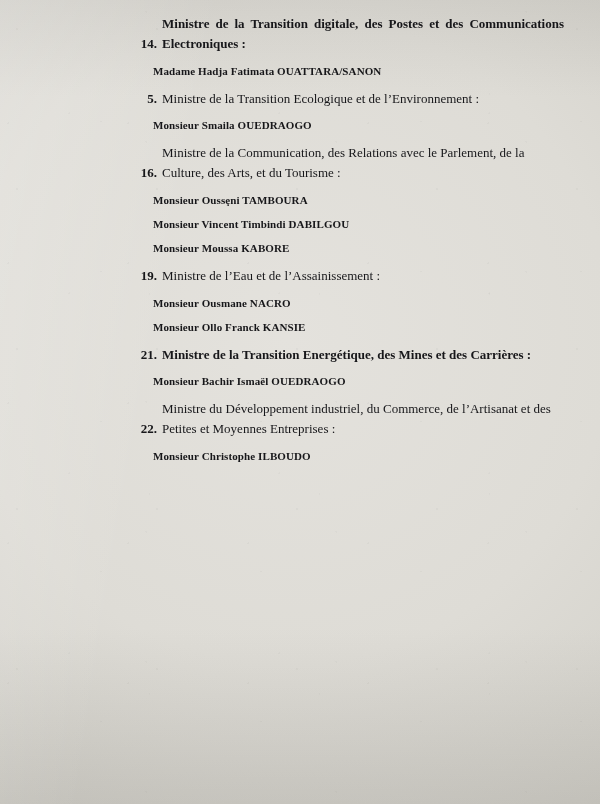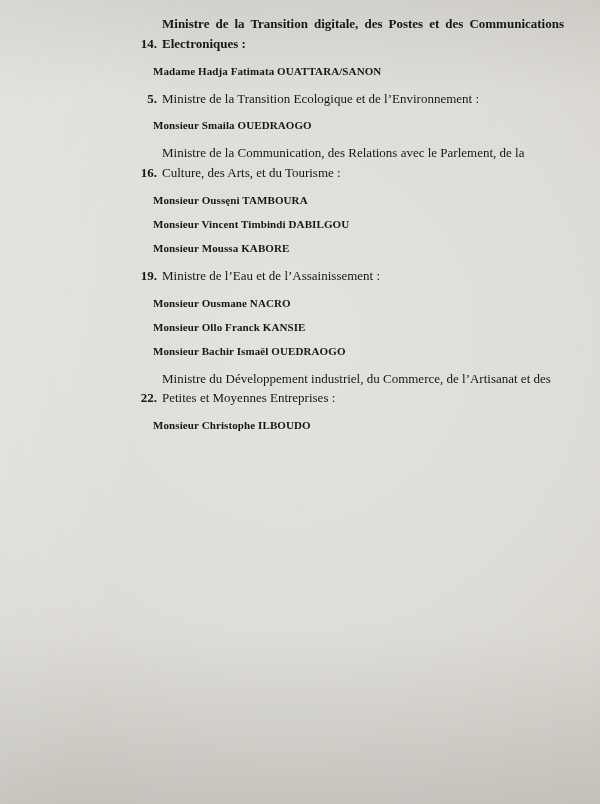--- a/index.html
+++ b/index.html
@@ -134,20 +134,24 @@
         <span class="body">Ministre de l’Eau et de l’Assainissement :</span>
       </div>
       <div class="name">Monsieur Ousmane NACRO</div>
     </div>
 
     <div class="entry">
       <div class="name">Monsieur Ollo Franck KANSIE</div>
     </div>
 
     <div class="entry">
+      <div class="para">
+        <span class="num">21.</span>
+        <span class="body justify">Ministre de la Transition Energétique, des Mines et des Carrières :</span>
+      </div>
       <div class="name">Monsieur Bachir Ismaël OUEDRAOGO</div>
     </div>
 
     <div class="entry">
       <div class="para">
         <span class="num">22.</span>
         <span class="body">Ministre du Développement industriel, du Commerce, de l’Artisanat et des Petites et Moyennes Entreprises :</span>
       </div>
       <div class="name">Monsieur Christophe ILBOUDO</div>
     </div>

